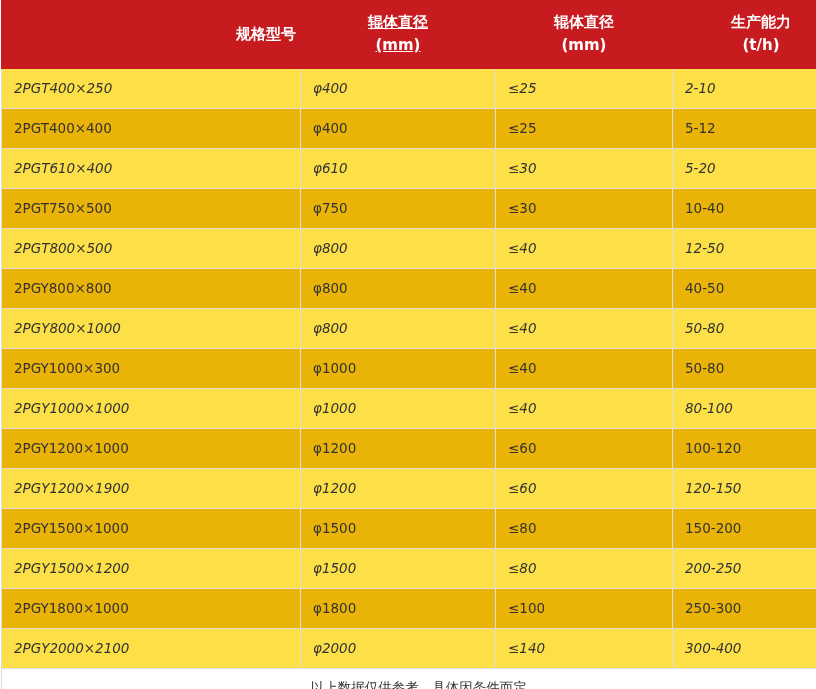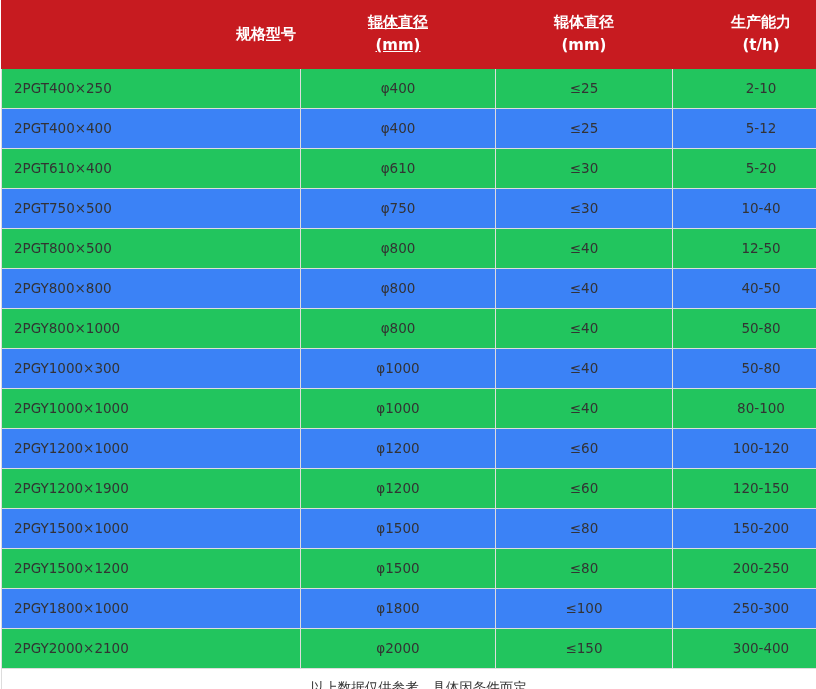--- a/index.html
+++ b/index.html
@@ -39,27 +39,27 @@
     border: 1px solid #dddddd;
     padding: 0 12px;
     height: 39px;
     vertical-align: middle;
     color: #333333;
   }
   .spec-table td.model {
     text-align: left;
   }
   .spec-table td.val {
-    text-align: center;
   }
   .spec-table tr.odd td {
-    background: #22c55e;
+    background: #fde047;
+    font-style: italic;
   }
   .spec-table tr.even td {
-    background: #3b82f6;
+    background: #eab308;
   }
   .spec-table td.footnote {
     text-align: center;
     font-size: 13.5px;
     background: #ffffff;
     height: 39px;
     color: #333333;
   }
   .unit-line {
     display: block;
@@ -169,20 +169,20 @@
     </tr>
     <tr class="even">
       <td class="model">2PGY1800×1000</td>
       <td class="val">φ1800</td>
       <td class="val">≤100</td>
       <td class="val">250-300</td>
     </tr>
     <tr class="odd">
       <td class="model">2PGY2000×2100</td>
       <td class="val">φ2000</td>
-      <td class="val">≤150</td>
+      <td class="val">≤140</td>
       <td class="val">300-400</td>
     </tr>
     <tr>
       <td class="footnote" colspan="4">以上数据仅供参考，具体因条件而定。</td>
     </tr>
   </tbody>
 </table>
 
 </body></html>

